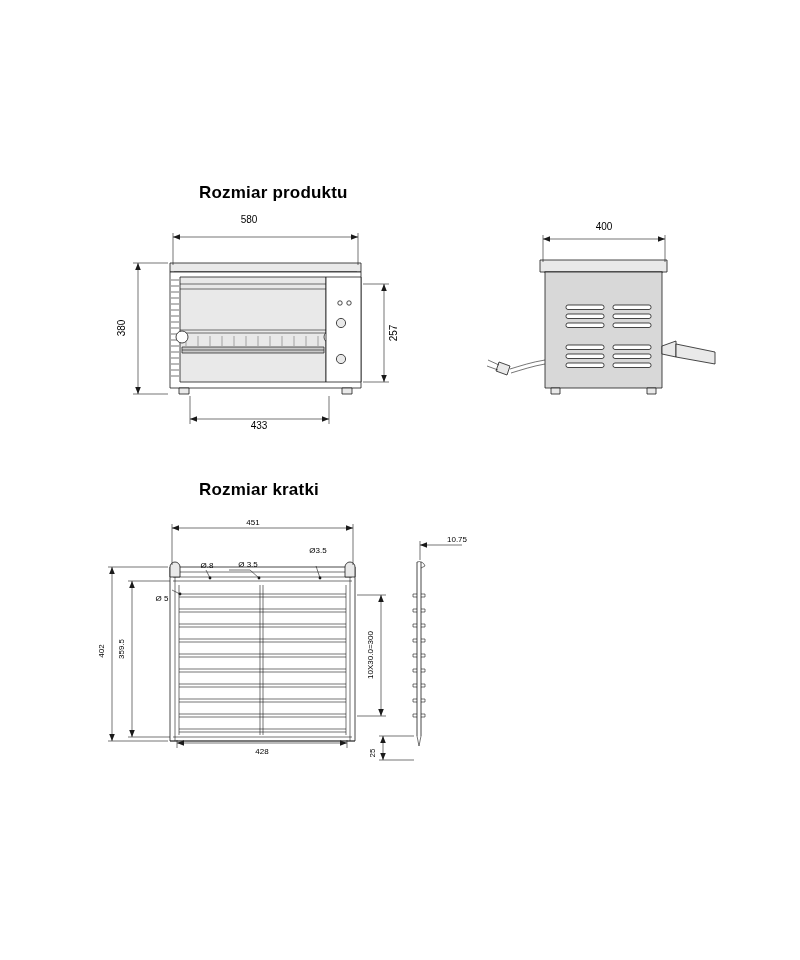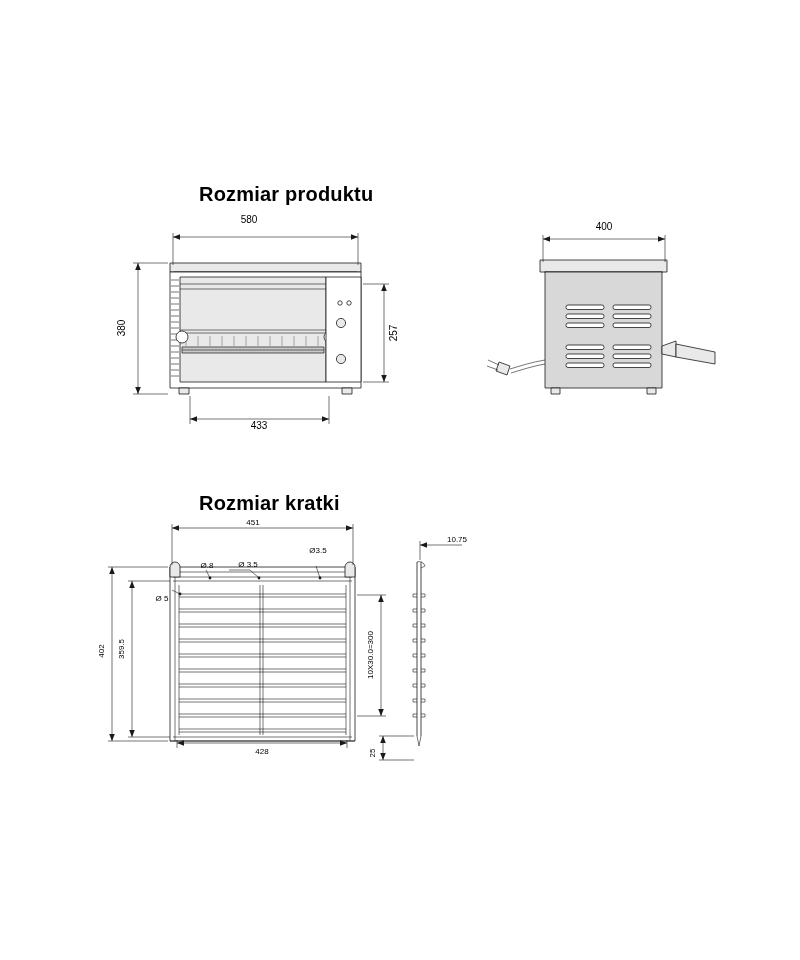--- a/index.html
+++ b/index.html
@@ -15,28 +15,28 @@
     position: relative;
     overflow: hidden;
   }
   .page {
     position: relative;
     width: 800px;
     height: 960px;
   }
   .heading {
     position: absolute;
-    font-size: 20px;
+    font-size: 17px;
     font-weight: bold;
     color: #000;
     letter-spacing: 0.2px;
     white-space: nowrap;
   }
   #heading-product { left: 199px; top: 183px; }
-  #heading-grill   { left: 199px; top: 492px; }
+  #heading-grill   { left: 199px; top: 480px; }
 
   svg.draw {
     position: absolute;
     left: 0;
     top: 0;
     width: 800px;
     height: 960px;
   }
   .ln   { stroke: #1a1a1a; stroke-width: 0.8; fill: none; }
   .lnt  { stroke: #1a1a1a; stroke-width: 0.6; fill: none; }

